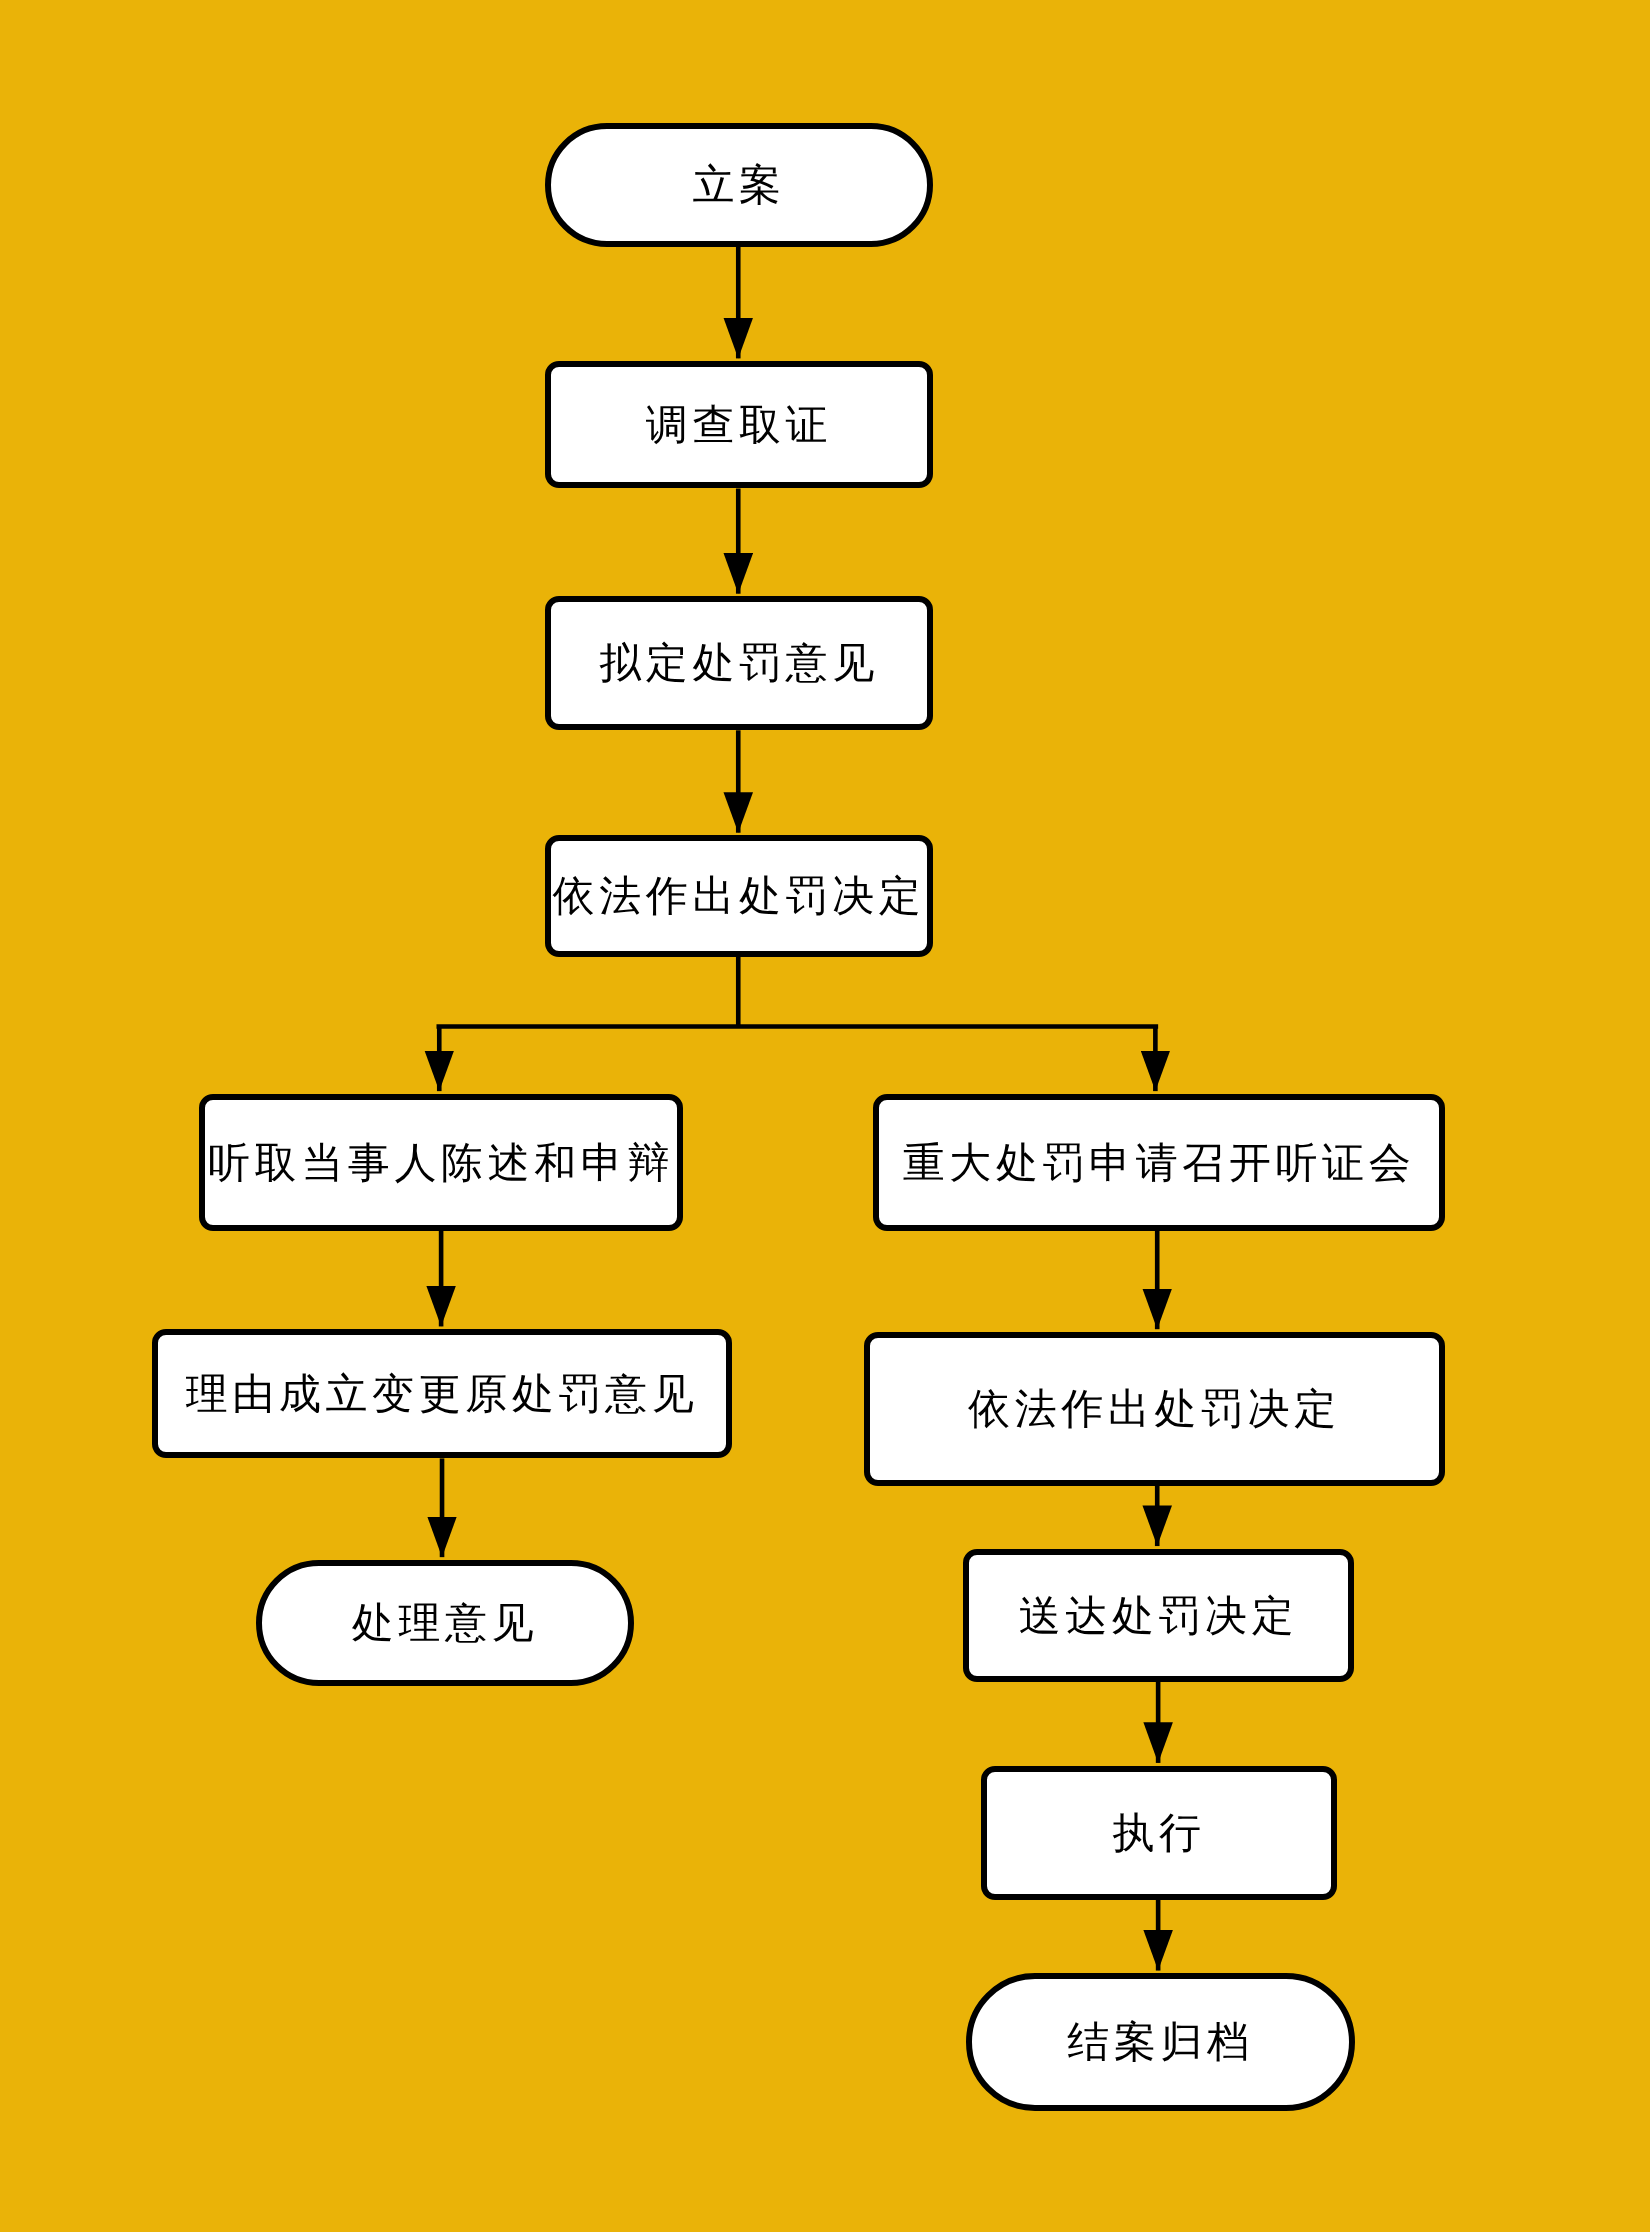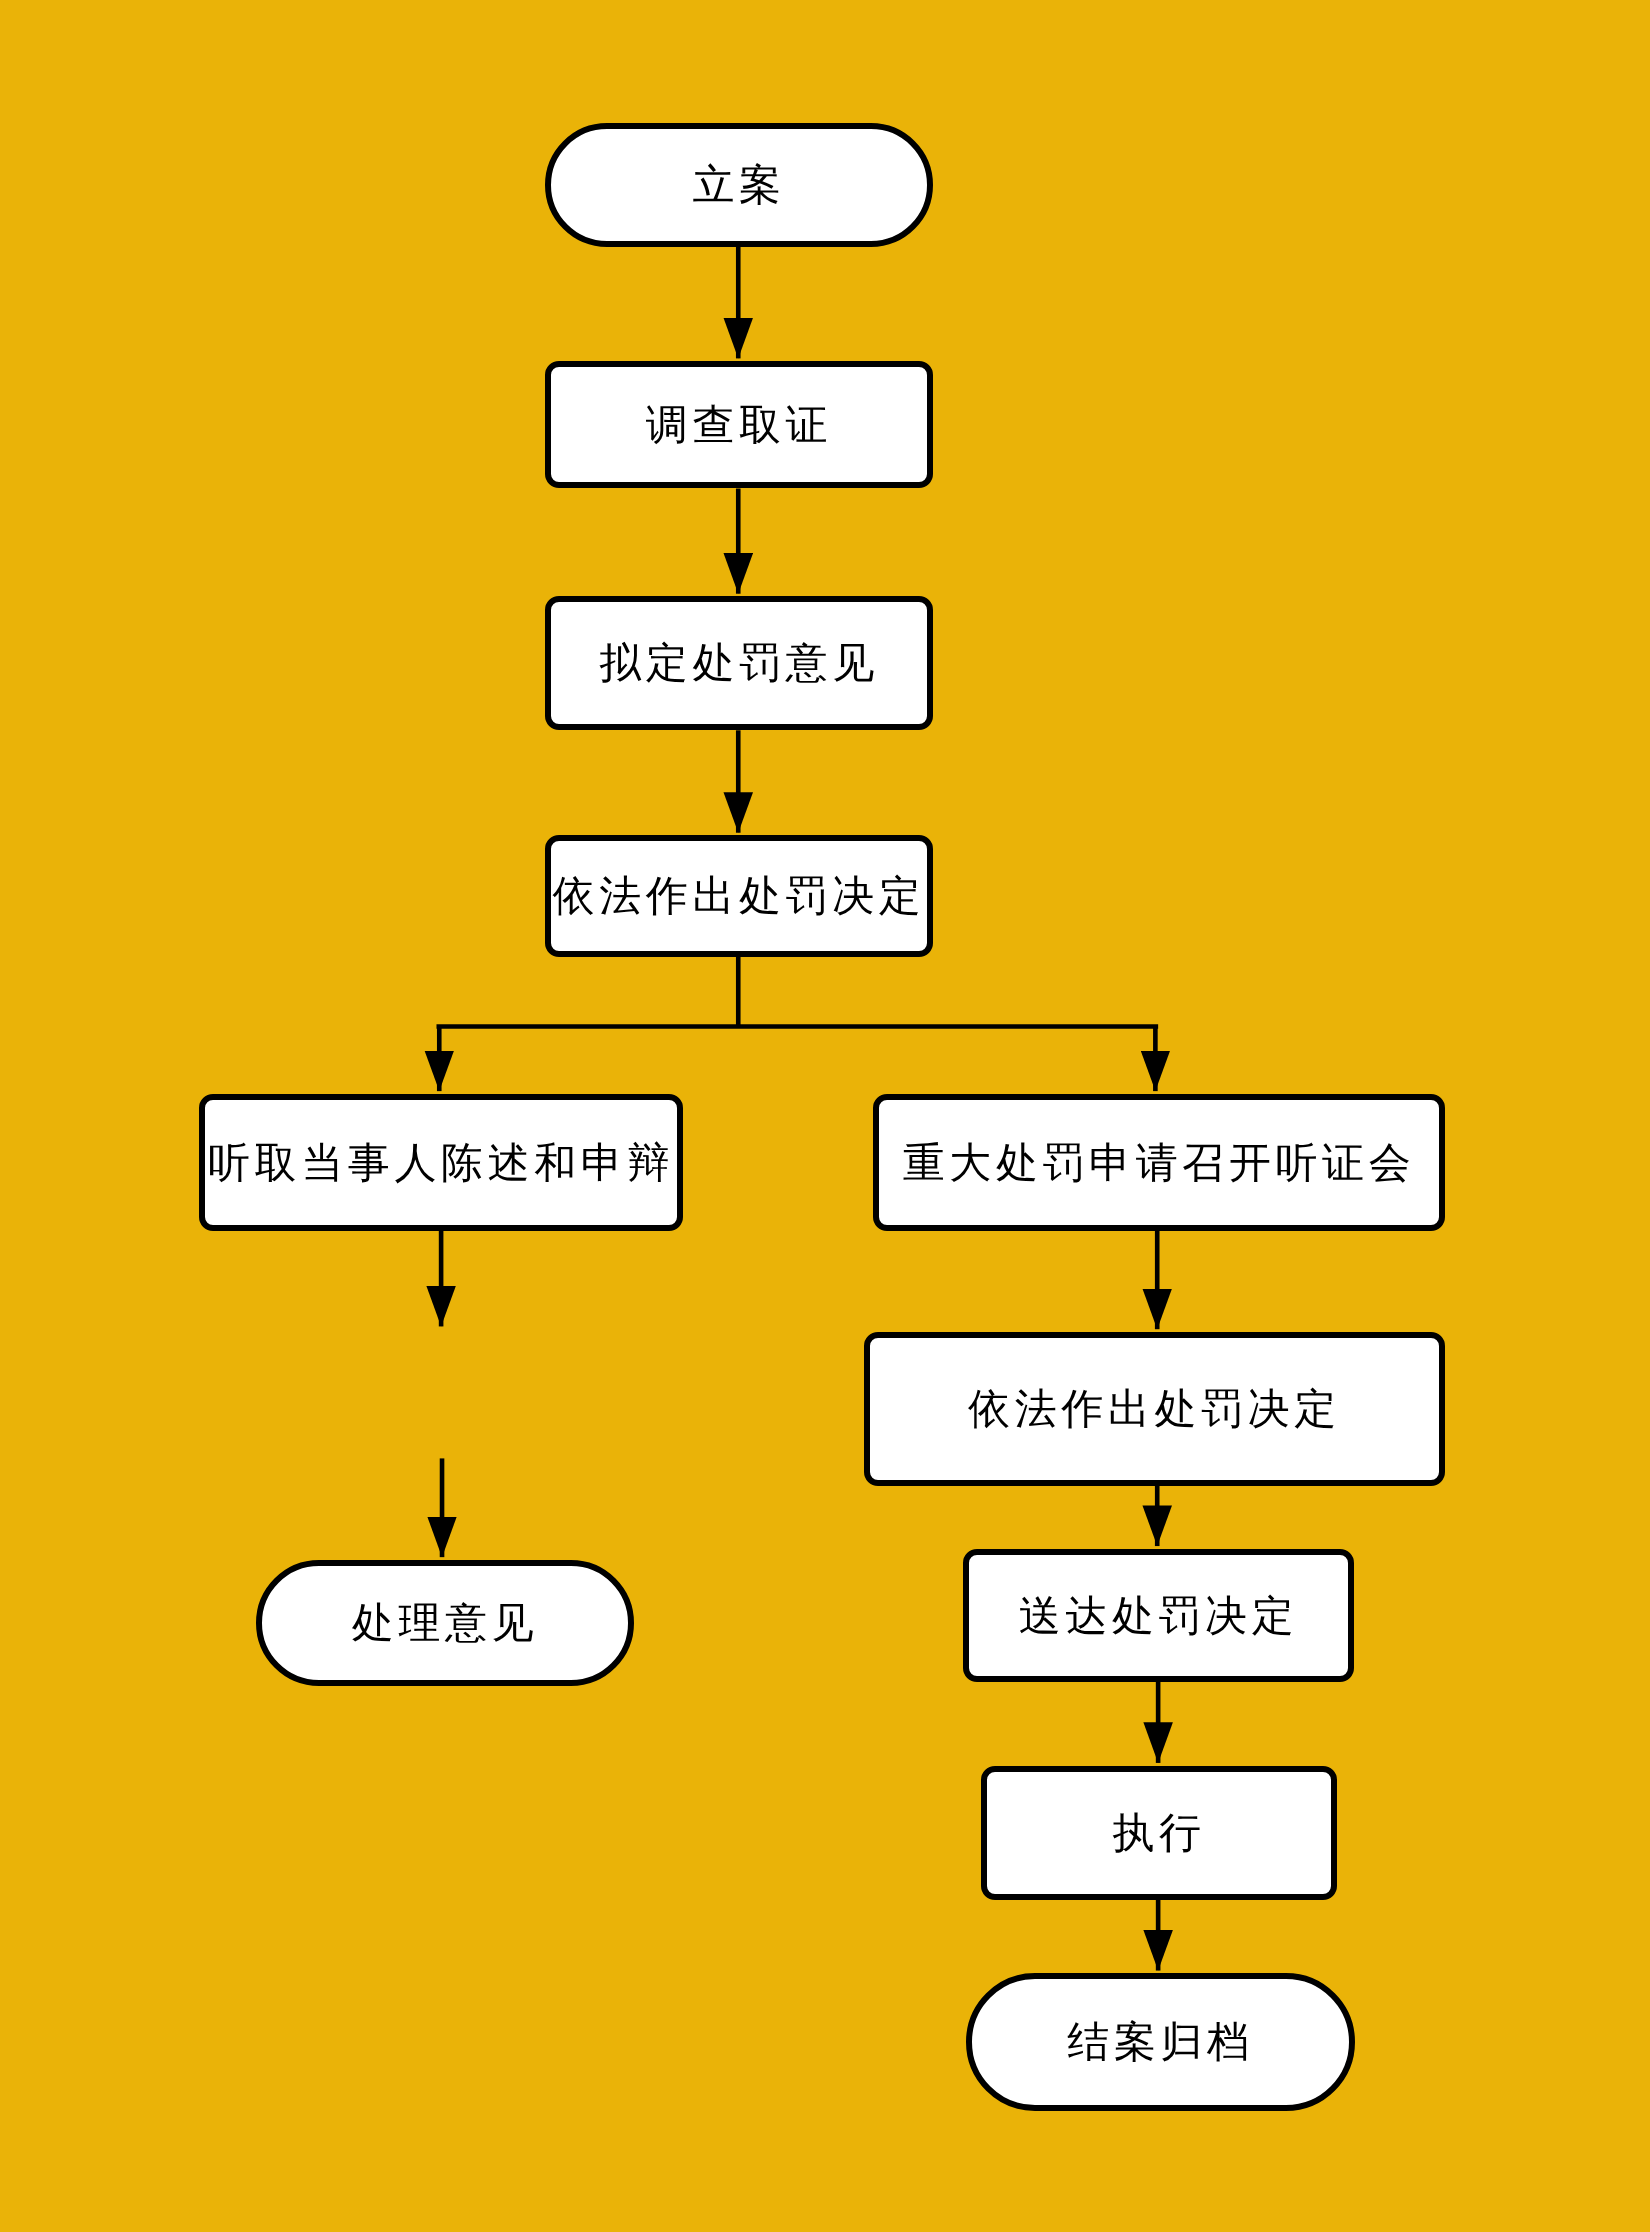--- a/index.html
+++ b/index.html
@@ -72,20 +72,21 @@
   <div class="node" style="left:545px;  top:361px;  width:388px; height:127px;">调查取证</div>
 
   <div class="node" style="left:545px;  top:596px;  width:388px; height:134px;">拟定处罚意见</div>
 
   <div class="node" style="left:545px;  top:835px;  width:388px; height:122px;">依法作出处罚决定</div>
 
   <div class="node" style="left:199px;  top:1094px; width:484px; height:137px;">听取当事人陈述和申辩</div>
 
   <div class="node" style="left:873px;  top:1094px; width:572px; height:137px;">重大处罚申请召开听证会</div>
 
+  <div class="node" style="left:152px;  top:1329px; width:580px; height:129px;">理由成立变更原处罚意见</div>
 
   <div class="node" style="left:864px;  top:1332px; width:581px; height:154px;">依法作出处罚决定</div>
 
   <div class="node stadium" style="left:256px;  top:1560px; width:378px; height:126px;">处理意见</div>
 
   <div class="node" style="left:981px; top:1766px; width:356px; height:134px;">执行</div>
 
   <div class="node" style="left:963px; top:1549px; width:391px; height:133px;">送达处罚决定</div>
 
   <div class="node stadium" style="left:966px; top:1973px; width:389px; height:138px;">结案归档</div>

